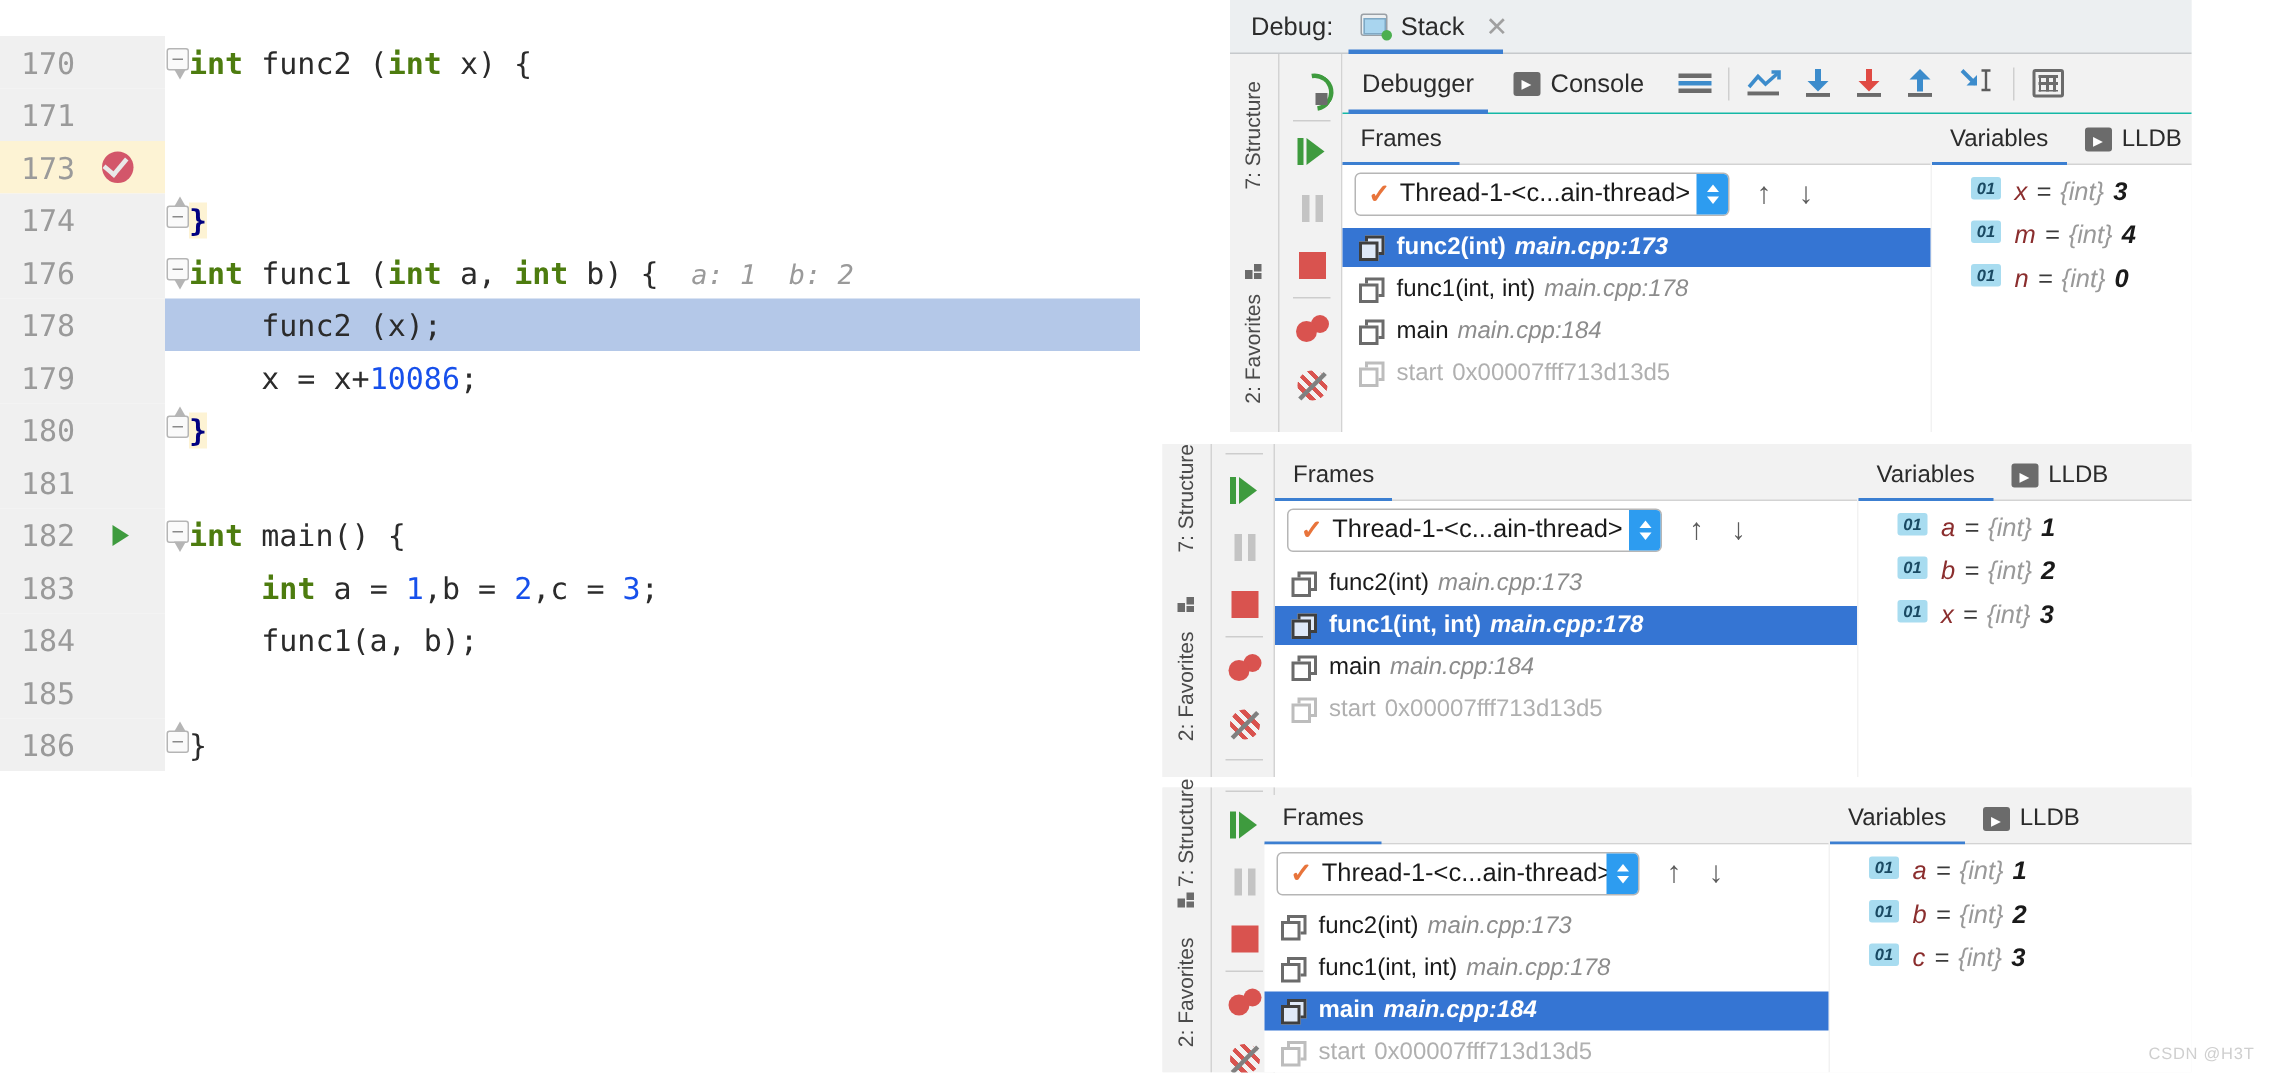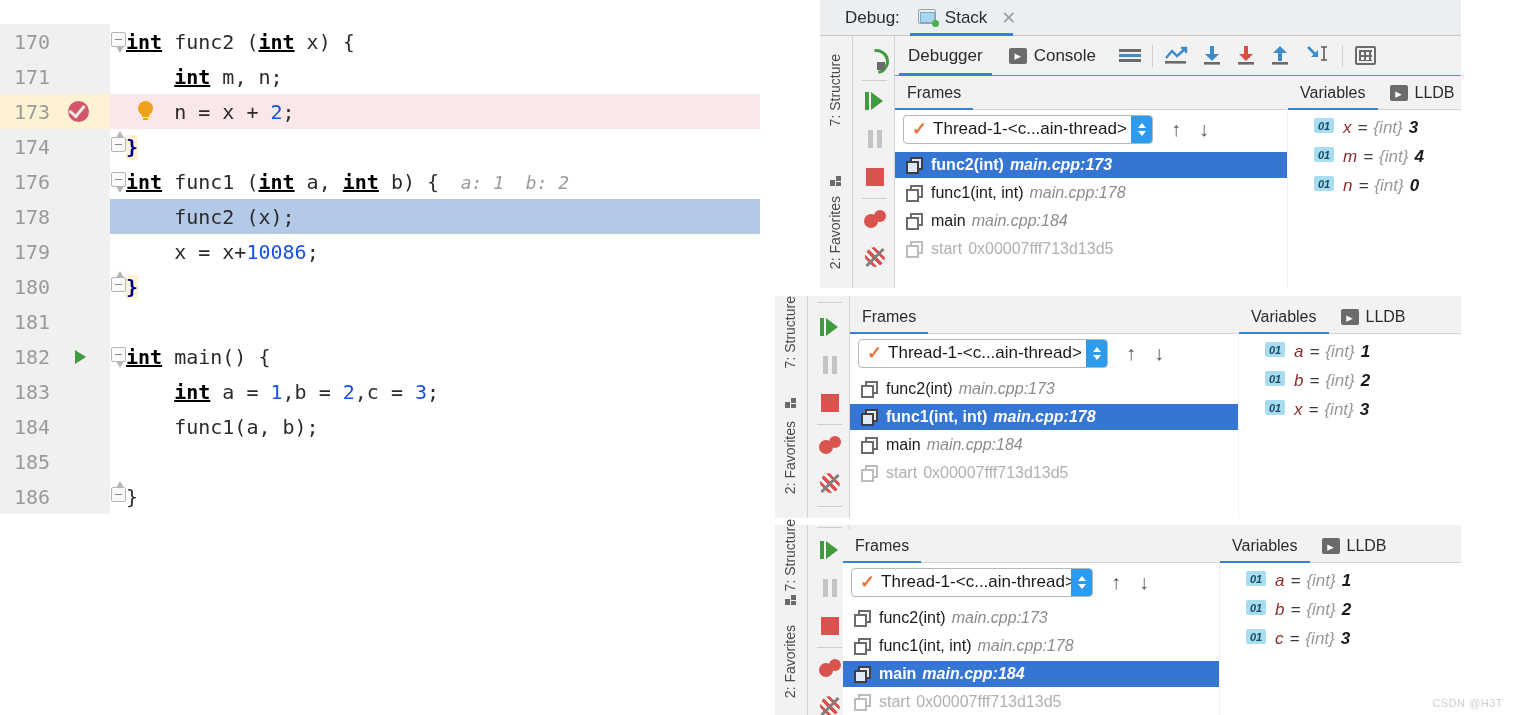--- a/index.html
+++ b/index.html
@@ -99,40 +99,40 @@
     border-bottom: 7px solid #b5b5b5;
   }
   .bulb {
     position: absolute; left: 28px; top: 7px;
     width: 15px; height: 20px;
   }
   .bulb .b { position:absolute; left:0; top:0; width:15px; height:15px; border-radius:50%; background:#f0a318; }
   .bulb .s1 { position:absolute; left:4px; top:14px; width:7px; height:2px; background:#f0a318; }
   .bulb .s2 { position:absolute; left:5px; top:17px; width:5px; height:2px; background:#f0a318; }
 
-  .kw { color: #000000; font-weight: bold; text-decoration: underline; }
+  .kw { color: #4d7c0f; font-weight: bold; }
   .kw2 { color: #000082; font-weight: bold; }
   .num { color: #1750eb; }
   .plain { color: #2b2b2b; }
   .brace-hl { background: #fdf3d4; }
   .hint { color: #9a9a9a; font-style: italic; font-size: 18px; }
 
   
   .panel { position: absolute; background: #f2f2f2; }
 
   .dbg-title {
     position: absolute; left: 0; top: 0;
     width: 100%; height: 36px;
     background: #eceff1;
     border-bottom: 1px solid #c6c9cc;
     display: flex; align-items: center;
     box-sizing: border-box;
   }
   .dbg-title .lbl {
-    margin-left: 25px; font-size: 17px; color: #2b2b2b;
+    margin-left: 14px; font-size: 17px; color: #2b2b2b;
   }
   .dbg-title .tabstack {
     margin-left: 18px; display: flex; align-items: center;
     position: relative; height: 36px;
   }
   .dbg-title .tabstack .tabtext { font-size: 17px; color: #2b2b2b; margin-left: 7px; font-weight: 400; }
   .dbg-title .tabstack .underline {
     position: absolute; left: -8px; right: -26px; bottom: 0; height: 3px; background: #3c7fd1;
   }
   .stack-icon { position: relative; width: 20px; height: 17px; }
@@ -287,22 +287,22 @@
     font-size: 11px; color: #cfcfcf; letter-spacing: 0.5px;
   }
 </style>
 </head>
 <body>
 
 <div class="root">
 
   <div class="editor" id="editor">
       <div class="code-row"><div class="gutter"><span class="lineno">170</span></div><div class="codearea"><span class="fold top"><i class="box"></i><i class="tail"></i></span><span class="codetext"><span class="kw">int</span><span class="plain"> func2 (</span><span class="kw">int</span><span class="plain"> x) {</span></span></div></div>
-      <div class="code-row"><div class="gutter"><span class="lineno">171</span></div><div class="codearea"><span class="codetext"><span class="plain">    </span><span class="kw">int</span><span class="plain"> m, n;</span></span></div></div>
-      <div class="code-row hl-pink hl-yellow"><div class="gutter"><span class="lineno">173</span><span class="gutter-bp"><i class="chk"></i></span></div><div class="codearea"><span class="bulb"><i class="b"></i><i class="s1"></i><i class="s2"></i></span><span class="codetext"><span class="plain">    n = x + </span><span class="num">2</span><span class="plain">;</span></span></div></div>
+      <div class="code-row"><div class="gutter"><span class="lineno">171</span></div></div>
+      <div class="code-row hl-pink hl-yellow"><div class="gutter"><span class="lineno">173</span><span class="gutter-bp"><i class="chk"></i></span></div></div>
       <div class="code-row"><div class="gutter"><span class="lineno">174</span></div><div class="codearea"><span class="fold bot"><i class="box"></i><i class="tail"></i></span><span class="codetext"><span class="kw2 brace-hl">}</span></span></div></div>
       <div class="code-row"><div class="gutter"><span class="lineno">176</span></div><div class="codearea"><span class="fold top"><i class="box"></i><i class="tail"></i></span><span class="codetext"><span class="kw">int</span><span class="plain"> func1 (</span><span class="kw">int</span><span class="plain"> a, </span><span class="kw">int</span><span class="plain"> b) {</span><span class="hint">  a: 1  b: 2</span></span></div></div>
       <div class="code-row hl-blue"><div class="gutter"><span class="lineno">178</span></div><div class="codearea"><span class="codetext"><span class="plain">    func2 (x);</span></span></div></div>
       <div class="code-row"><div class="gutter"><span class="lineno">179</span></div><div class="codearea"><span class="codetext"><span class="plain">    x = x+</span><span class="num">10086</span><span class="plain">;</span></span></div></div>
       <div class="code-row"><div class="gutter"><span class="lineno">180</span></div><div class="codearea"><span class="fold bot"><i class="box"></i><i class="tail"></i></span><span class="codetext"><span class="kw2 brace-hl">}</span></span></div></div>
       <div class="code-row"><div class="gutter"><span class="lineno">181</span></div><div class="codearea"><span class="codetext"></span></div></div>
       <div class="code-row"><div class="gutter"><span class="lineno">182</span><span class="gutter-run"></span></div><div class="codearea"><span class="fold top"><i class="box"></i><i class="tail"></i></span><span class="codetext"><span class="kw">int</span><span class="plain"> main() {</span></span></div></div>
       <div class="code-row"><div class="gutter"><span class="lineno">183</span></div><div class="codearea"><span class="codetext"><span class="plain">    </span><span class="kw">int</span><span class="plain"> a = </span><span class="num">1</span><span class="plain">,b = </span><span class="num">2</span><span class="plain">,c = </span><span class="num">3</span><span class="plain">;</span></span></div></div>
       <div class="code-row"><div class="gutter"><span class="lineno">184</span></div><div class="codearea"><span class="codetext"><span class="plain">    func1(a, b);</span></span></div></div>
       <div class="code-row"><div class="gutter"><span class="lineno">185</span></div></div>

